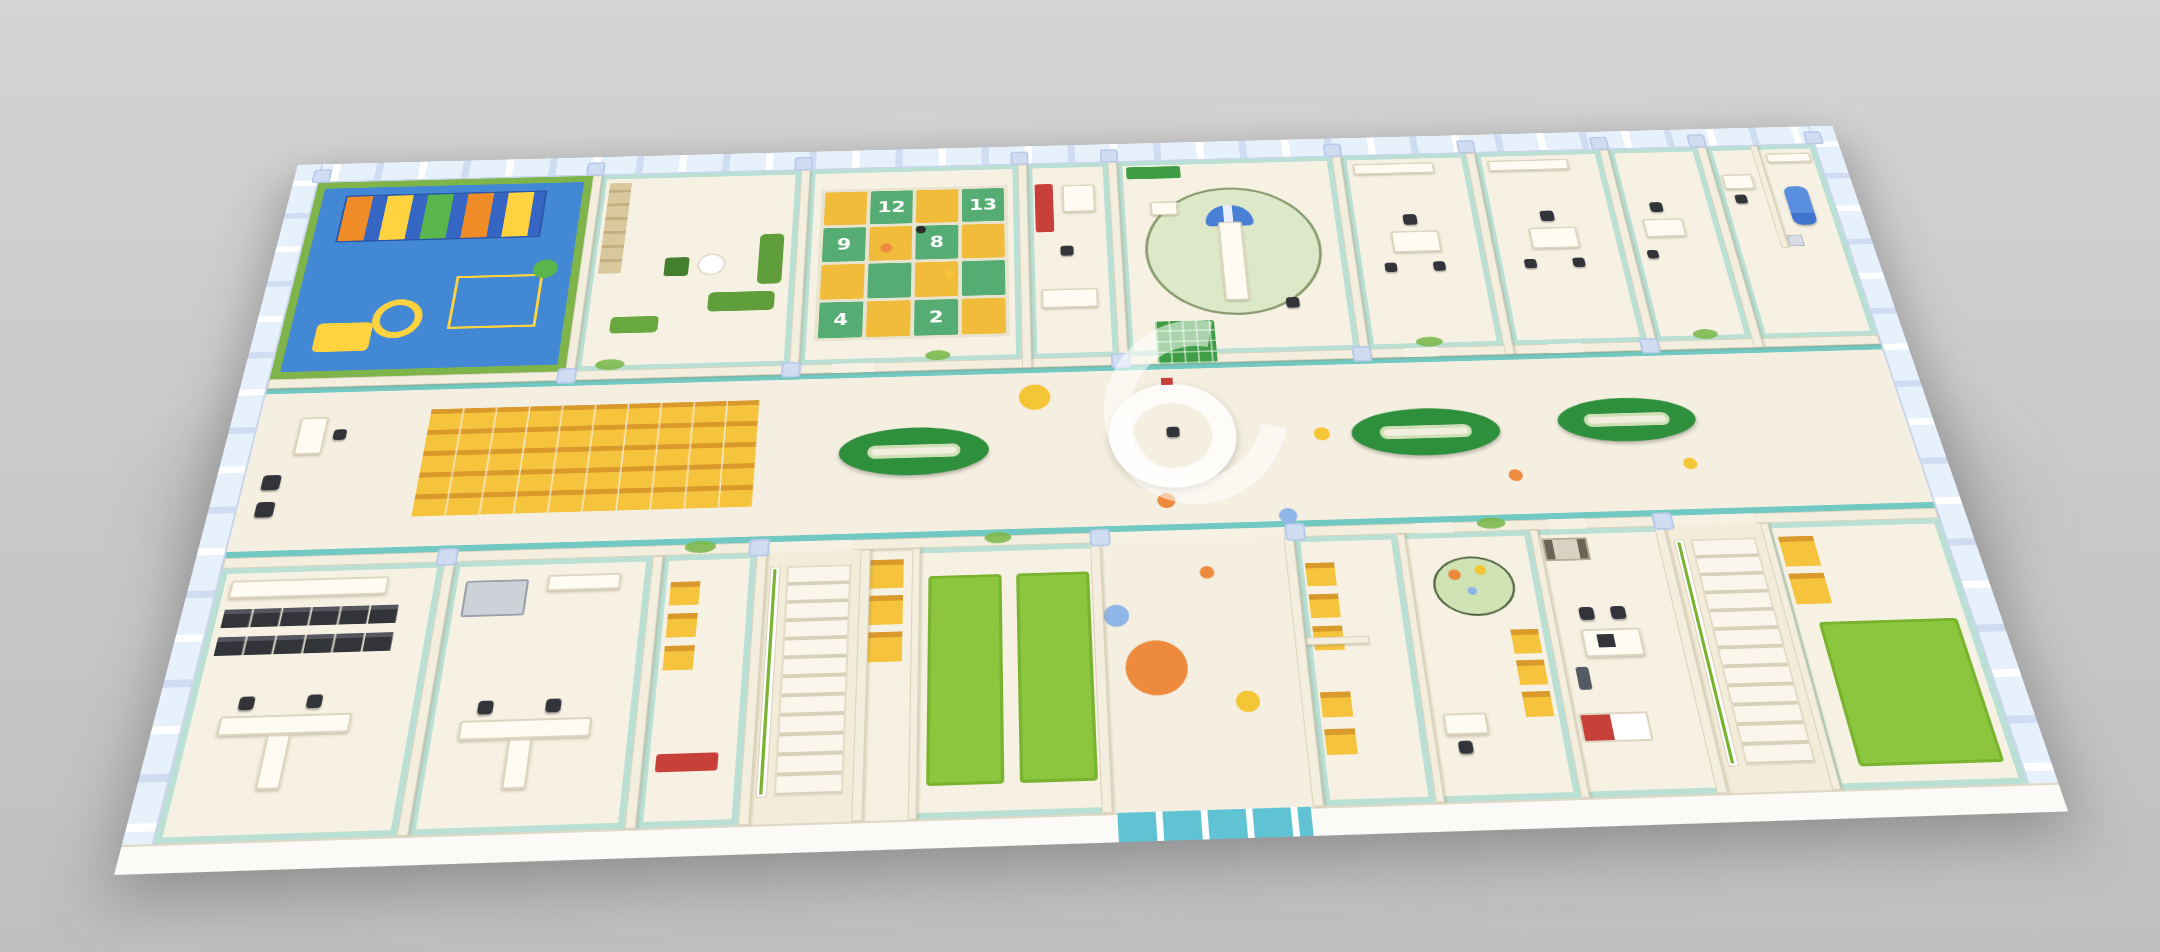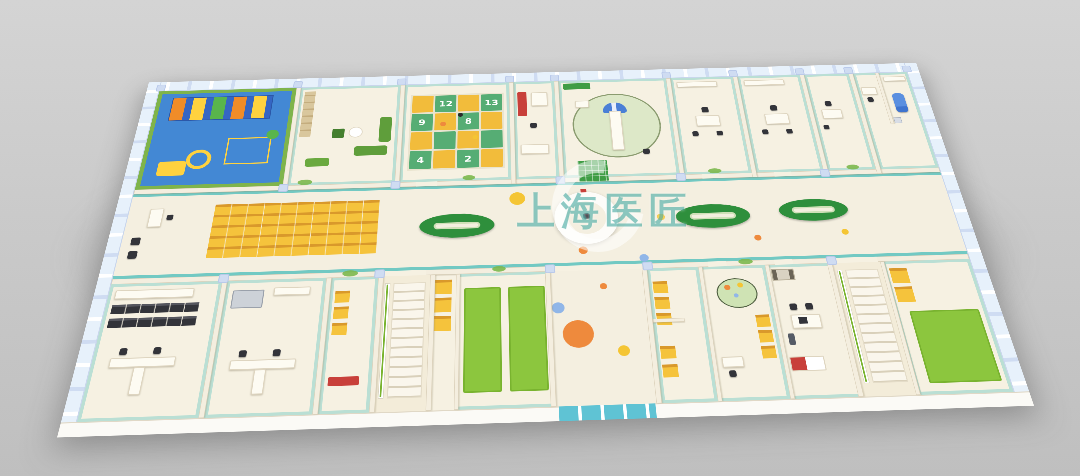--- a/index.html
+++ b/index.html
@@ -333,15 +333,14 @@
     <div class="abs decal" style="left:1500px;top:286px;width:26px;height:13px;"></div>
     <div class="abs decal" style="left:470px;top:512px;width:30px;height:14px;"></div>
     <div class="abs decal" style="left:760px;top:512px;width:26px;height:13px;"></div>
     <div class="abs decal" style="left:1240px;top:512px;width:28px;height:13px;"></div>
 
   </div>
   </div>
 
   <div id="watermark" class="abs">
     <div id="wm-ring"></div>
-    <div id="wm-text">上海医匠</div>
   </div>
 </div>
 
 </body></html>

